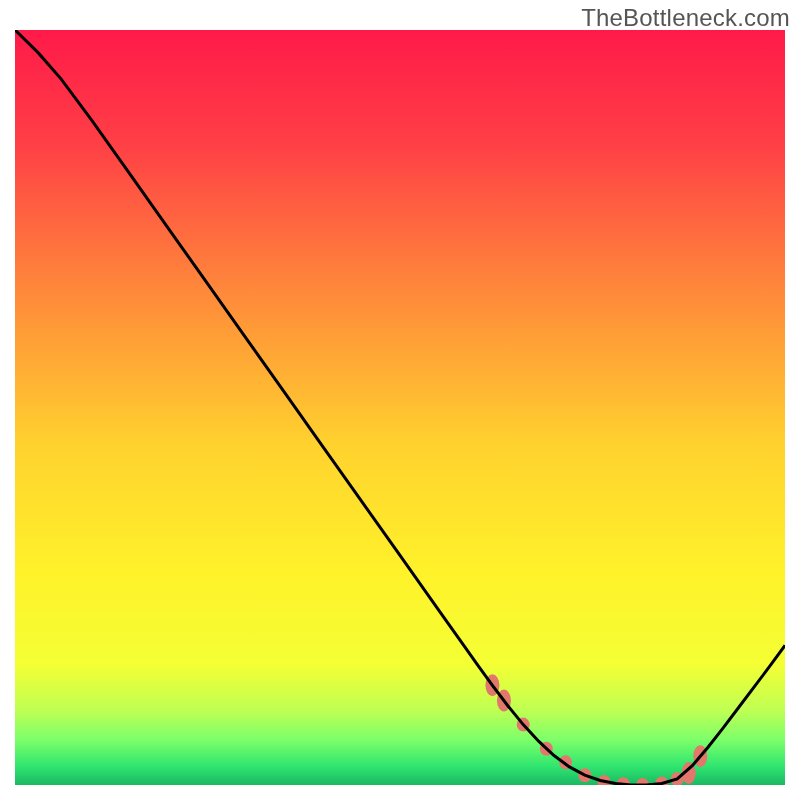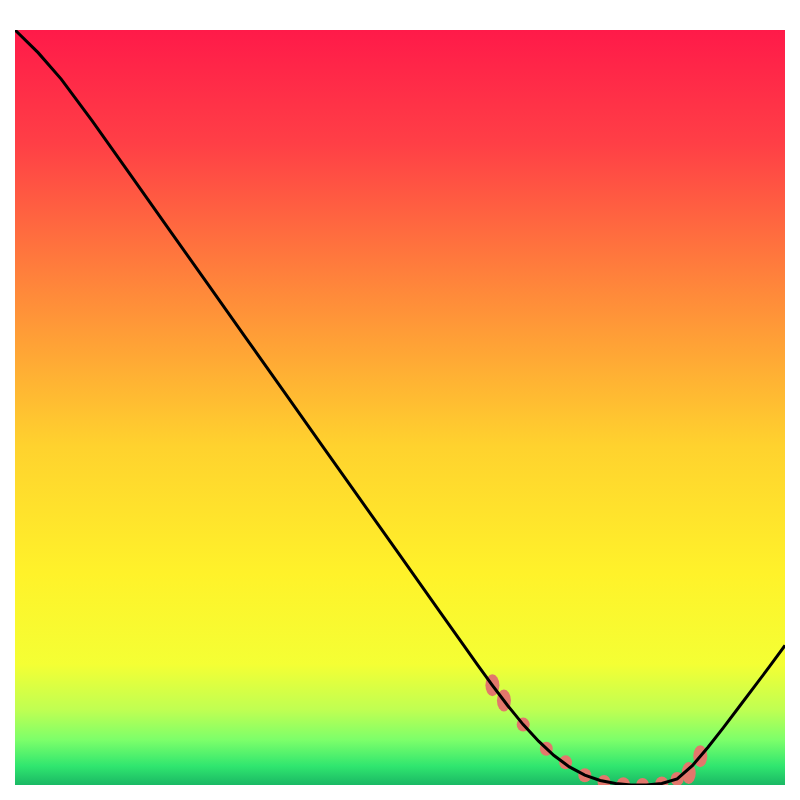--- a/index.html
+++ b/index.html
@@ -38,20 +38,21 @@
     left: 0;
     top: 0;
     width: 770px;
     height: 755px;
   }
 </style>
 </head>
 <body>
 
 <div class="wrap">
+  <div class="watermark">TheBottleneck.com</div>
 
   <div class="plot">
     <svg class="gradient" viewBox="0 0 770 755" preserveAspectRatio="none">
       <defs>
         <linearGradient id="bg" x1="0" y1="0" x2="0" y2="1">
         <stop offset="0%" stop-color="#ff1a49"></stop>
             <stop offset="15%" stop-color="#ff3f46"></stop>
             <stop offset="35%" stop-color="#ff8a3a"></stop>
             <stop offset="55.00000000000001%" stop-color="#ffd22e"></stop>
             <stop offset="72%" stop-color="#fff22a"></stop>

